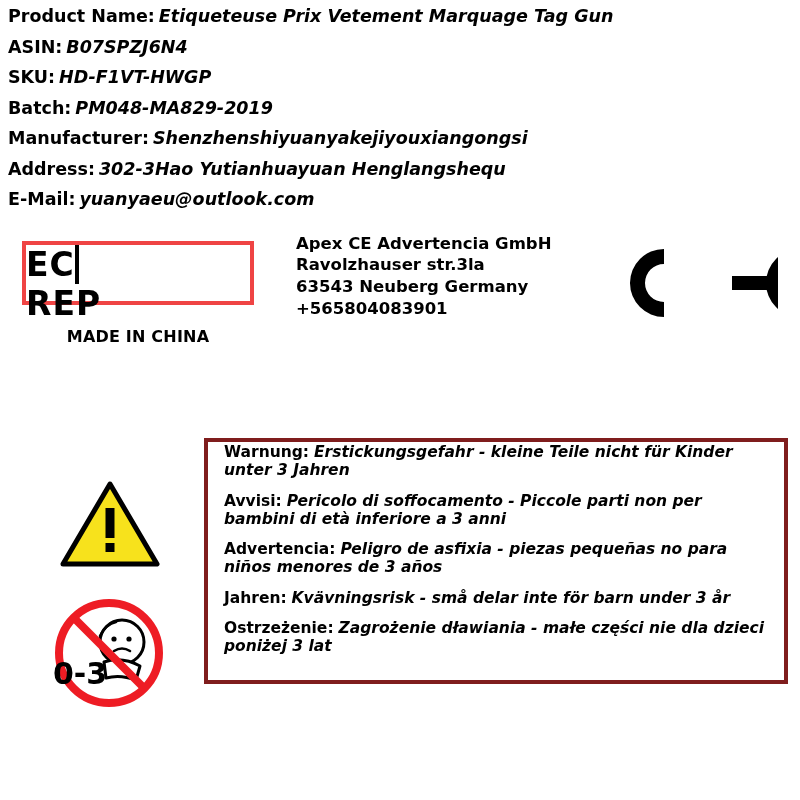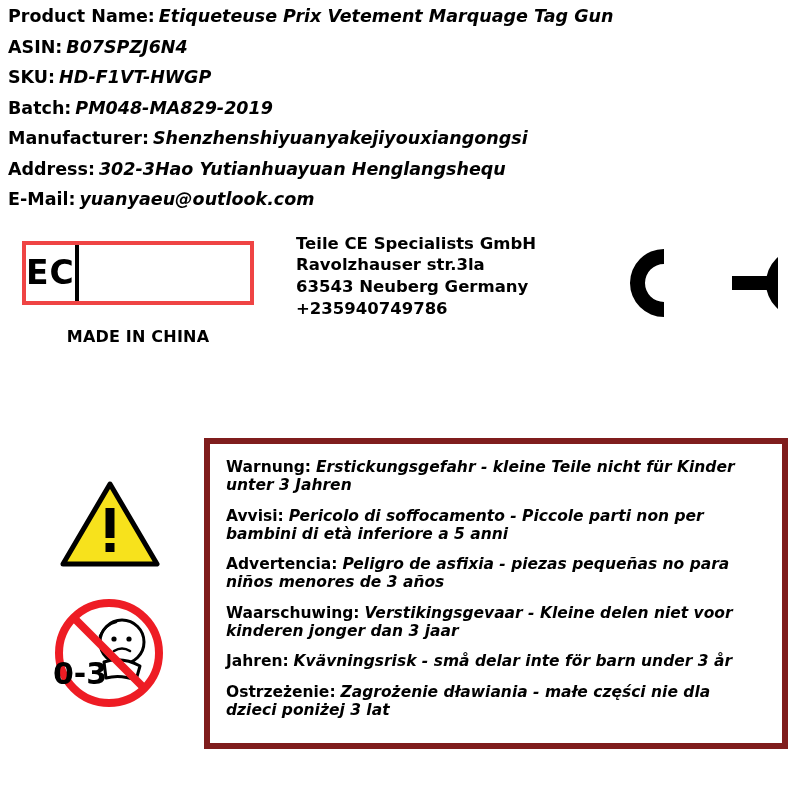--- a/index.html
+++ b/index.html
@@ -119,22 +119,22 @@
     margin-left: 4px;
   }
 
   
   .warn-box {
     position: absolute;
     left: 204px;
     top: 438px;
     width: 584px;
     box-sizing: border-box;
-    border: 6px solid #7f1d1d;
-    padding: 14px 16px 12px 16px;
+    border: 4px solid #7f1d1d;
+    padding: 1px 16px 12px 16px;
   }
   .warn-item {
     margin-bottom: 12px;
     line-height: 1.18;
     font-size: 15.5px;
   }
   .warn-item:last-child {
     margin-bottom: 12px;
   }
   .warn-word {
@@ -173,29 +173,30 @@
     <li class="info-row">
       <span class="info-label">E-Mail:</span><span class="info-value">yuanyaeu@outlook.com</span>
     </li>
   </ul>
 
   <div class="band">
 
     <div class="ecrep">
       <div class="ecrep-box">
         <div class="cell left">EC</div>
+        <div class="cell">REP</div>
       </div>
       <div class="made-in">MADE IN CHINA</div>
     </div>
 
     <div class="rep-address">
-      <div>Teile CE Specialists GmbH</div>
+      <div>Apex CE Advertencia GmbH</div>
       <div>Ravolzhauser str.3la</div>
       <div>63543 Neuberg Germany</div>
-      <div>+235940749786</div>
+      <div>+565804083901</div>
     </div>
 
     <div class="ce-mark">
       <svg width="170" height="80" viewBox="0 0 170 80" aria-hidden="true">
 
         <path d="M56 6 A34 34 0 1 0 56 74 L56 59 A19 19 0 1 1 56 21 Z" fill="#000"></path>
 
         <path d="M152 6 A34 34 0 1 0 152 74 L152 59 A19 19 0 1 1 152 21 Z" fill="#000" transform="translate(40,0)"></path>
         <rect x="124" y="33" width="44" height="14" fill="#000"></rect>
       </svg>
@@ -230,31 +231,27 @@
     </div>
   </div>
 
   <div class="warn-box">
     <div class="warn-item">
       <span class="warn-word">Warnung:</span>
       <span class="warn-text">Erstickungsgefahr - kleine Teile nicht für Kinder unter 3 Jahren</span>
     </div>
     <div class="warn-item">
       <span class="warn-word">Avvisi:</span>
-      <span class="warn-text">Pericolo di soffocamento - Piccole parti non per bambini di età inferiore a 5 anni</span>
+      <span class="warn-text">Pericolo di soffocamento - Piccole parti non per bambini di età inferiore a 3 anni</span>
     </div>
     <div class="warn-item">
       <span class="warn-word">Advertencia:</span>
       <span class="warn-text">Peligro de asfixia - piezas pequeñas no para niños menores de 3 años</span>
     </div>
     <div class="warn-item">
-      <span class="warn-word">Waarschuwing:</span>
-      <span class="warn-text">Verstikingsgevaar - Kleine delen niet voor kinderen jonger dan 3 jaar</span>
-    </div>
-    <div class="warn-item">
       <span class="warn-word">Jahren:</span>
       <span class="warn-text">Kvävningsrisk - små delar inte för barn under 3 år</span>
     </div>
     <div class="warn-item">
       <span class="warn-word">Ostrzeżenie:</span>
       <span class="warn-text">Zagrożenie dławiania - małe części nie dla dzieci poniżej 3 lat</span>
     </div>
   </div>
 
 </div>

